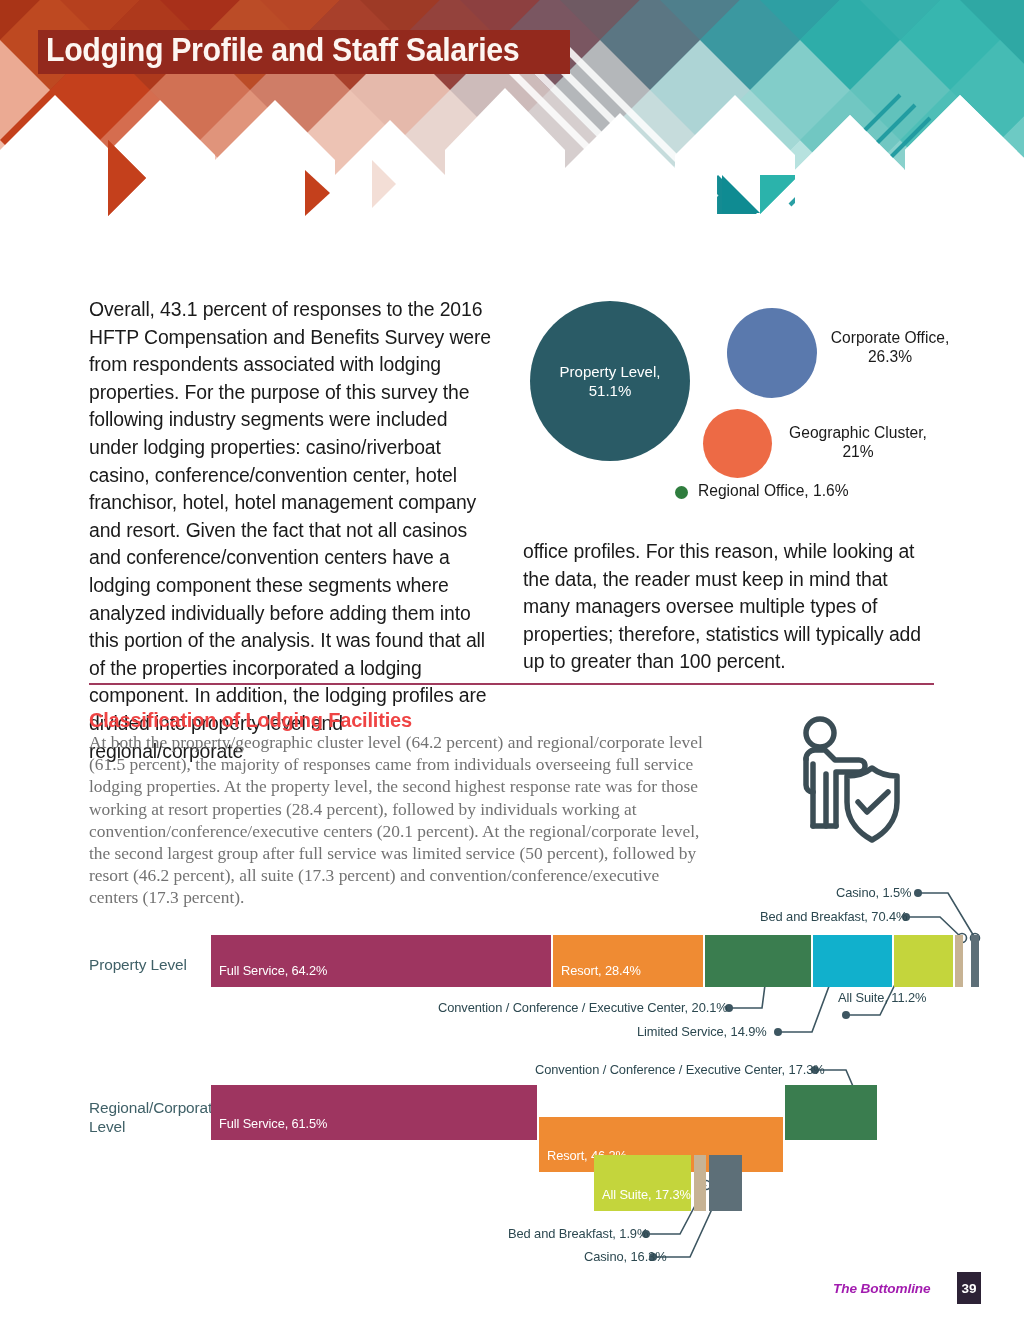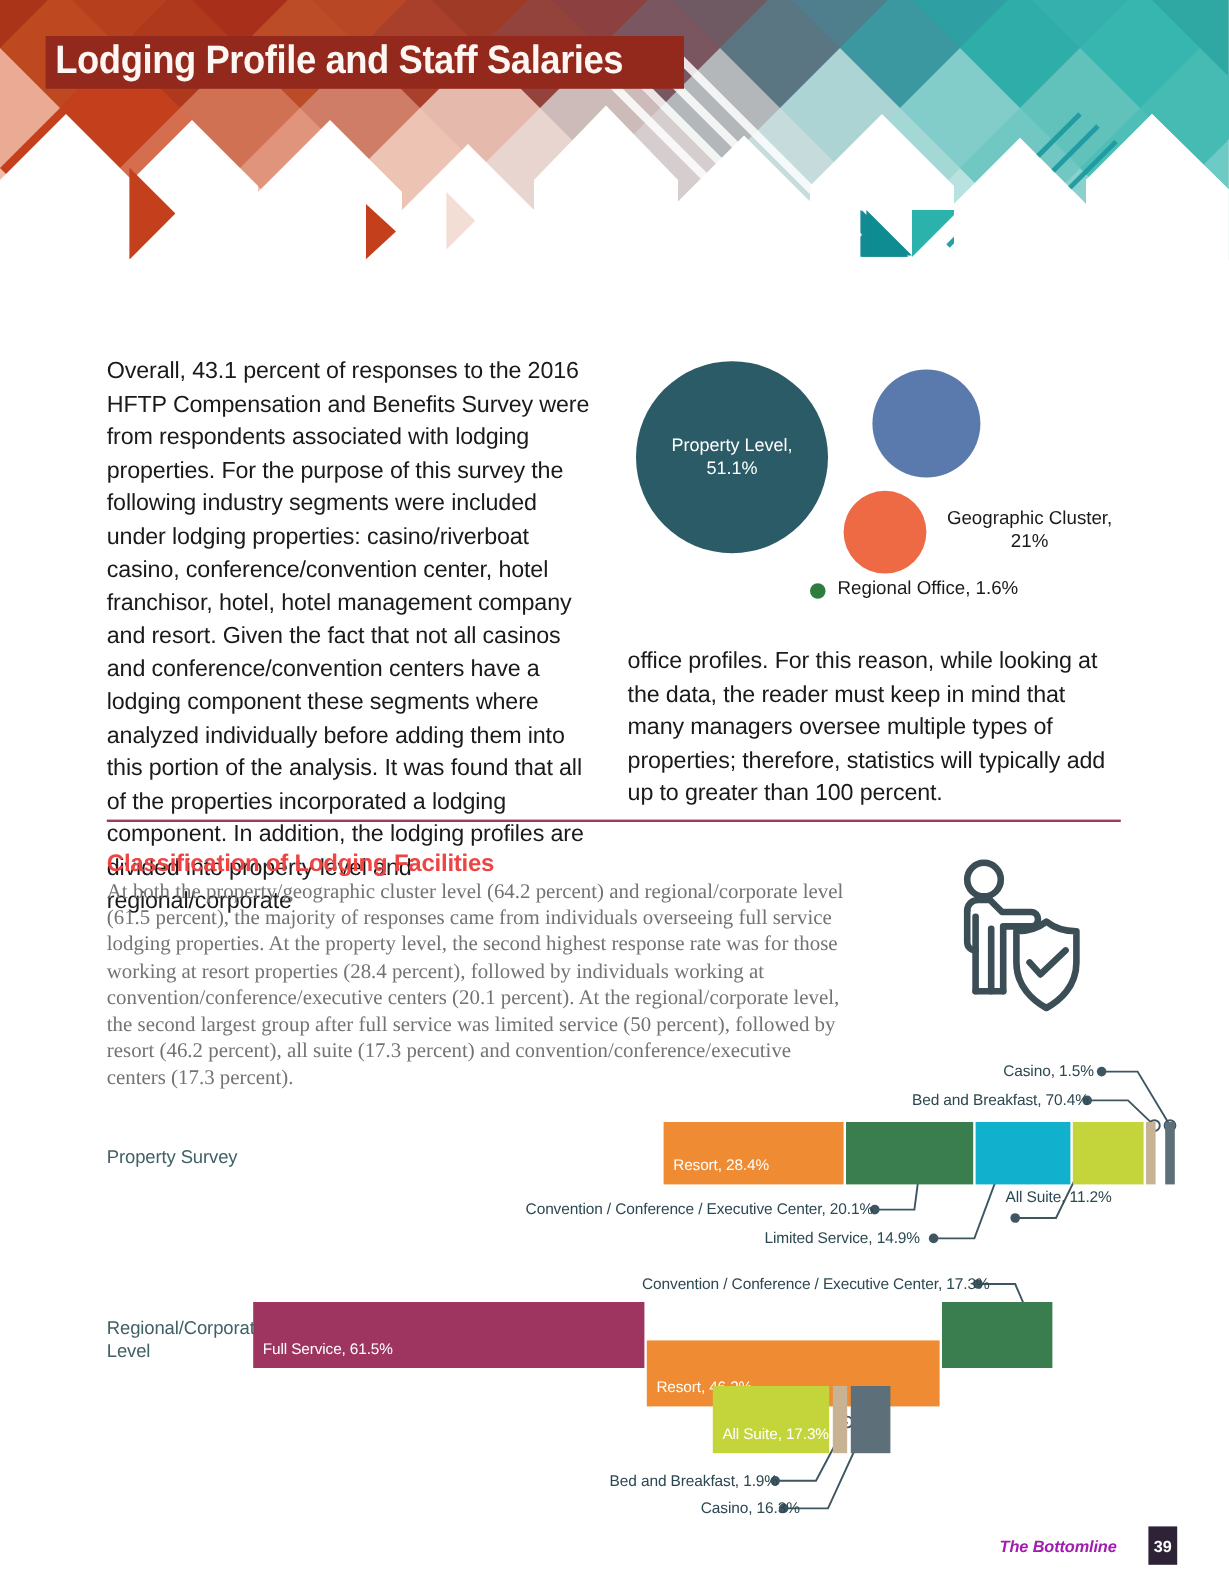--- a/index.html
+++ b/index.html
@@ -188,20 +188,22 @@
 </div>
 
 <div class="col-left">Overall, 43.1 percent of responses to the 2016 HFTP Compensation and Benefits Survey were from respondents associated with lodging properties. For the purpose of this survey the following industry segments were included under lodging properties: casino/riverboat casino, conference/convention center, hotel franchisor, hotel, hotel management company and resort. Given the fact that not all casinos and conference/convention centers have a lodging component these segments where analyzed individually before adding them into this portion of the analysis. It was found that all of the properties incorporated a lodging component. In addition, the lodging profiles are divided into property level and regional/corporate</div>
 
 <div id="bubbles">
   <div class="bubble" style="left:20px;top:13px;width:160px;height:160px;background:#2a5b66;">
     <span style="white-space:pre-line;">Property Level,
 51.1%</span>
   </div>
   <div class="bubble" style="left:217px;top:20px;width:90px;height:90px;background:#5a79ad;"></div>
+  <div class="bub-label" style="left:300px;top:40px;width:160px;white-space:pre-line;">Corporate Office,
+26.3%</div>
   <div class="bubble" style="left:193px;top:121px;width:69px;height:69px;background:#ed6a45;"></div>
   <div class="bub-label" style="left:258px;top:135px;width:180px;white-space:pre-line;">Geographic Cluster,
 21%</div>
   <div class="bubble" style="left:165px;top:198px;width:13px;height:13px;background:#2f7d3e;"></div>
   <div class="bub-label" style="left:188px;top:193px;width:230px;text-align:left;">Regional Office, 1.6%</div>
 </div>
 
 <div class="col-right-text">office profiles. For this reason, while looking at the data, the reader must keep in mind that many managers oversee multiple types of properties; therefore, statistics will typically add up to greater than 100 percent.</div>
 
 <div id="divider"></div>
@@ -259,22 +261,25 @@
       <circle cx="962" cy="58" r="4.5"></circle>
       <circle cx="768" cy="82" r="4.5"></circle>
       <circle cx="838" cy="82" r="4.5"></circle>
       <circle cx="906" cy="82" r="4.5"></circle>
       <circle cx="864" cy="232" r="4.5"></circle>
       <circle cx="706" cy="305" r="4.5"></circle>
       <circle cx="723" cy="305" r="4.5"></circle>
     </g>
   </svg>
 
-  <div class="row-label" style="left:89px;top:75px;width:130px;">Property Survey</div>
-
+  <div class="row-label" style="left:89px;top:75px;width:130px;">Property Level</div>
+
+  <div class="seg" style="left:211px;top:55px;width:340px;height:52px;background:#9e3560;">
+    <span class="seg-txt">Full Service, 64.2%</span>
+  </div>
   <div class="seg" style="left:553px;top:55px;width:150px;height:52px;background:#ef8b33;">
     <span class="seg-txt">Resort, 28.4%</span>
   </div>
   <div class="seg" style="left:705px;top:55px;width:106px;height:52px;background:#3a7d4f;"></div>
   <div class="seg" style="left:813px;top:55px;width:79px;height:52px;background:#11b0cc;"></div>
   <div class="seg" style="left:894px;top:55px;width:59px;height:52px;background:#c4d53c;"></div>
   <div class="seg" style="left:955px;top:55px;width:8px;height:52px;background:#c7b394;"></div>
   <div class="seg" style="left:971px;top:55px;width:8px;height:52px;background:#5d6f78;"></div>
 
   <div class="callout" style="left:836px;top:5px;">Casino, 1.5%</div>

